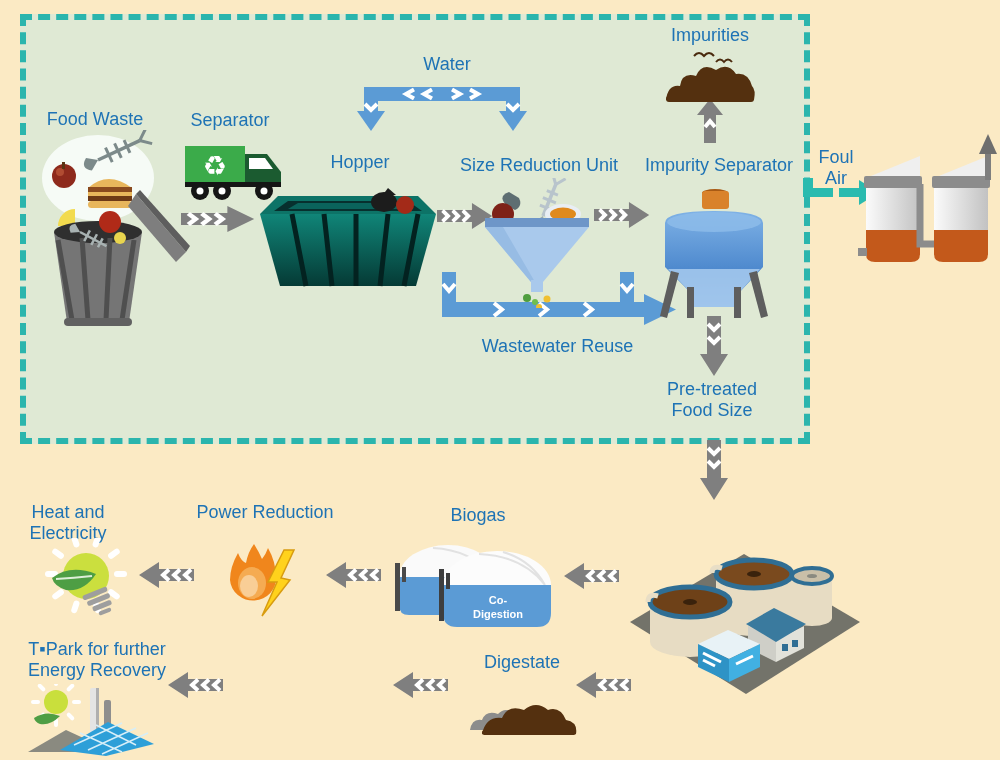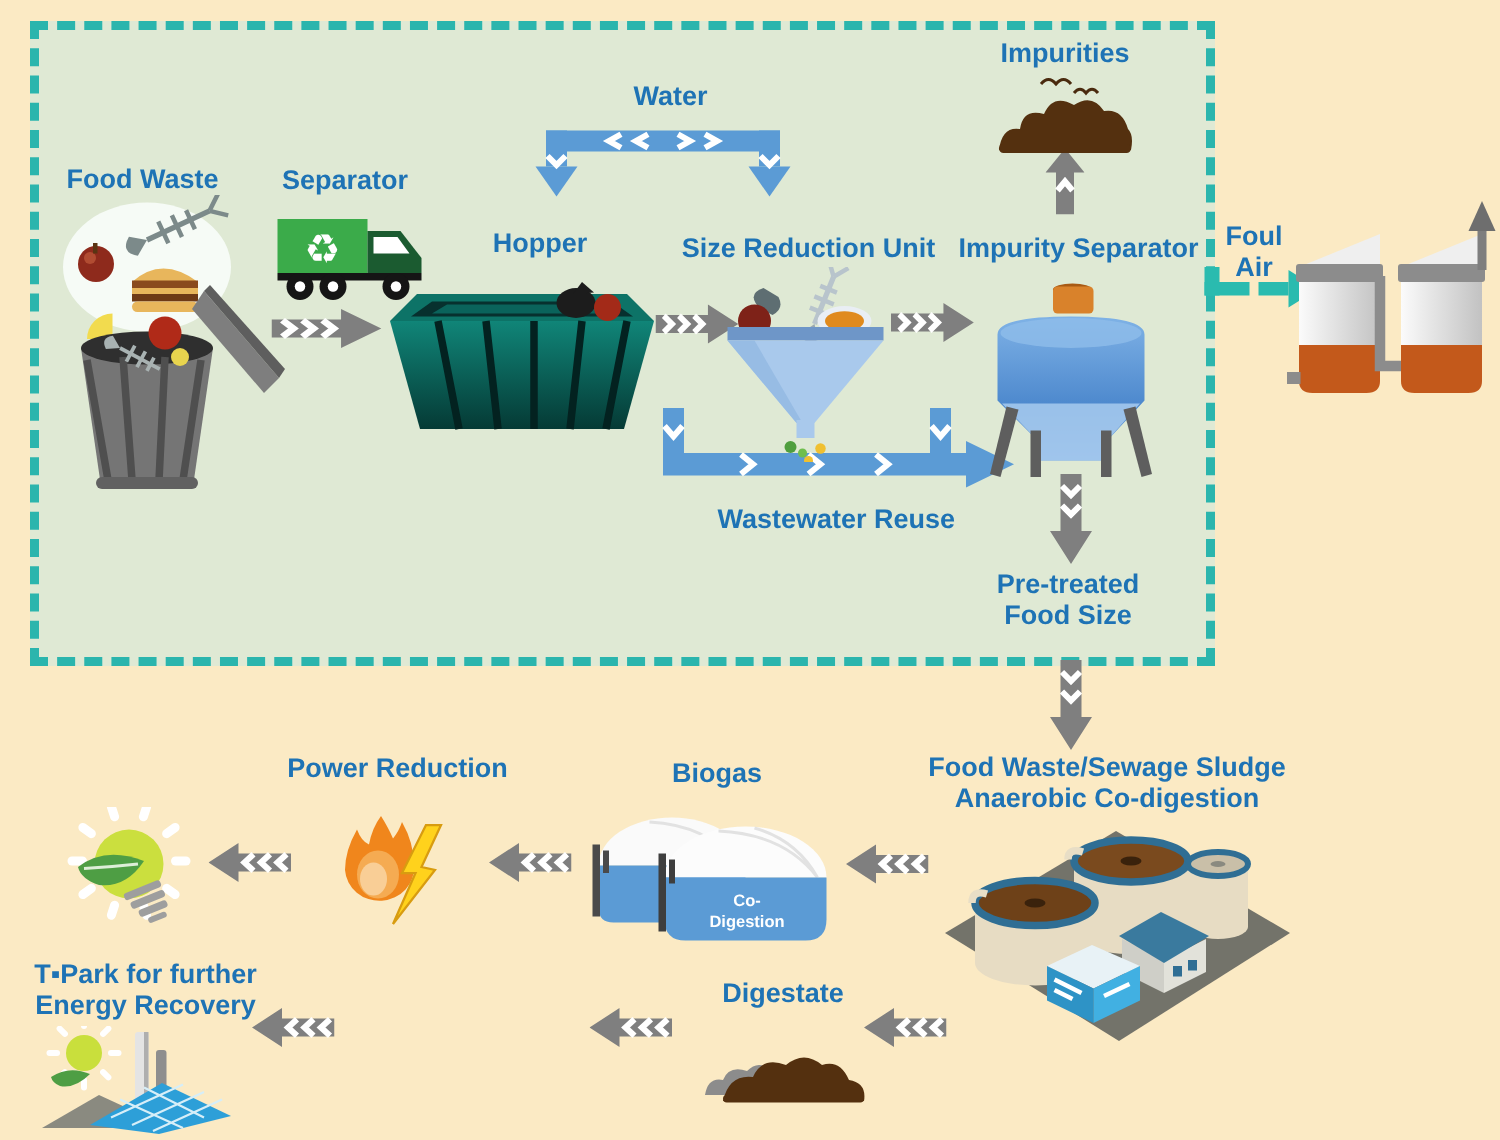--- a/index.html
+++ b/index.html
@@ -1,20 +1,20 @@
 <!DOCTYPE html>
 <html><head>
 <meta charset="utf-8">
 <style>
   html,body{margin:0;padding:0;background:#FBEAC4;}
   .canvas{position:relative;width:1000px;height:760px;background:#FBEAC4;
           font-family:"Liberation Sans",sans-serif;overflow:hidden;}
   .zone{position:absolute;left:20px;top:14px;width:790px;height:430px;
         box-sizing:border-box;background:#DFE9D4;border:6px dashed #2BB5AD;}
-  .label{position:absolute;color:#1E73B5;font-weight:bold;font-size:18px;
+  .label{position:absolute;color:#1E73B5;font-weight:normal;font-size:18px;
          line-height:1.18;text-align:center;white-space:pre-line;}
   .el{position:absolute;}
   svg text.tanklabel{font-family:"Liberation Sans",sans-serif;font-weight:bold;
          font-size:11px;fill:#ffffff;text-anchor:middle;}
 </style>
 </head>
 <body>
 
 <div class="canvas">
 
@@ -59,24 +59,24 @@
   <div class="label" style="left:397px;top:54px;width:100px">Water</div>
   <div class="label" style="left:300px;top:152px;width:120px">Hopper</div>
   <div class="label" style="left:444px;top:155px;width:190px">Size Reduction Unit</div>
   <div class="label" style="left:630px;top:155px;width:178px">Impurity Separator</div>
   <div class="label" style="left:655px;top:25px;width:110px">Impurities</div>
   <div class="label" style="left:460px;top:336px;width:195px">Wastewater Reuse</div>
   <div class="label" style="left:634px;top:379px;width:156px">Pre-treated
 Food Size</div>
   <div class="label" style="left:806px;top:147px;width:60px">Foul
 Air</div>
-  <div class="label" style="left:608px;top:501px;width:260px">Food Waste/Sewage Sludge
-Anaerobic Co-digestion</div>
   <div class="label" style="left:420px;top:505px;width:116px">Biogas</div>
   <div class="label" style="left:185px;top:502px;width:160px">Power Reduction</div>
+  <div class="label" style="left:18px;top:502px;width:100px">Heat and
+Electricity</div>
   <div class="label" style="left:472px;top:652px;width:100px">Digestate</div>
   <div class="label" style="left:12px;top:639px;width:170px">T▪Park for further
 Energy Recovery</div>
 
   <svg class="el" style="left:181px;top:205px" width="74" height="28">
       <use href="#ar-r" transform="scale(1.22,1)"></use>
     </svg>
   <svg class="el" style="left:437px;top:202px" width="56" height="28">
       <use href="#ar-r" transform="scale(0.92,1)"></use>
     </svg>

